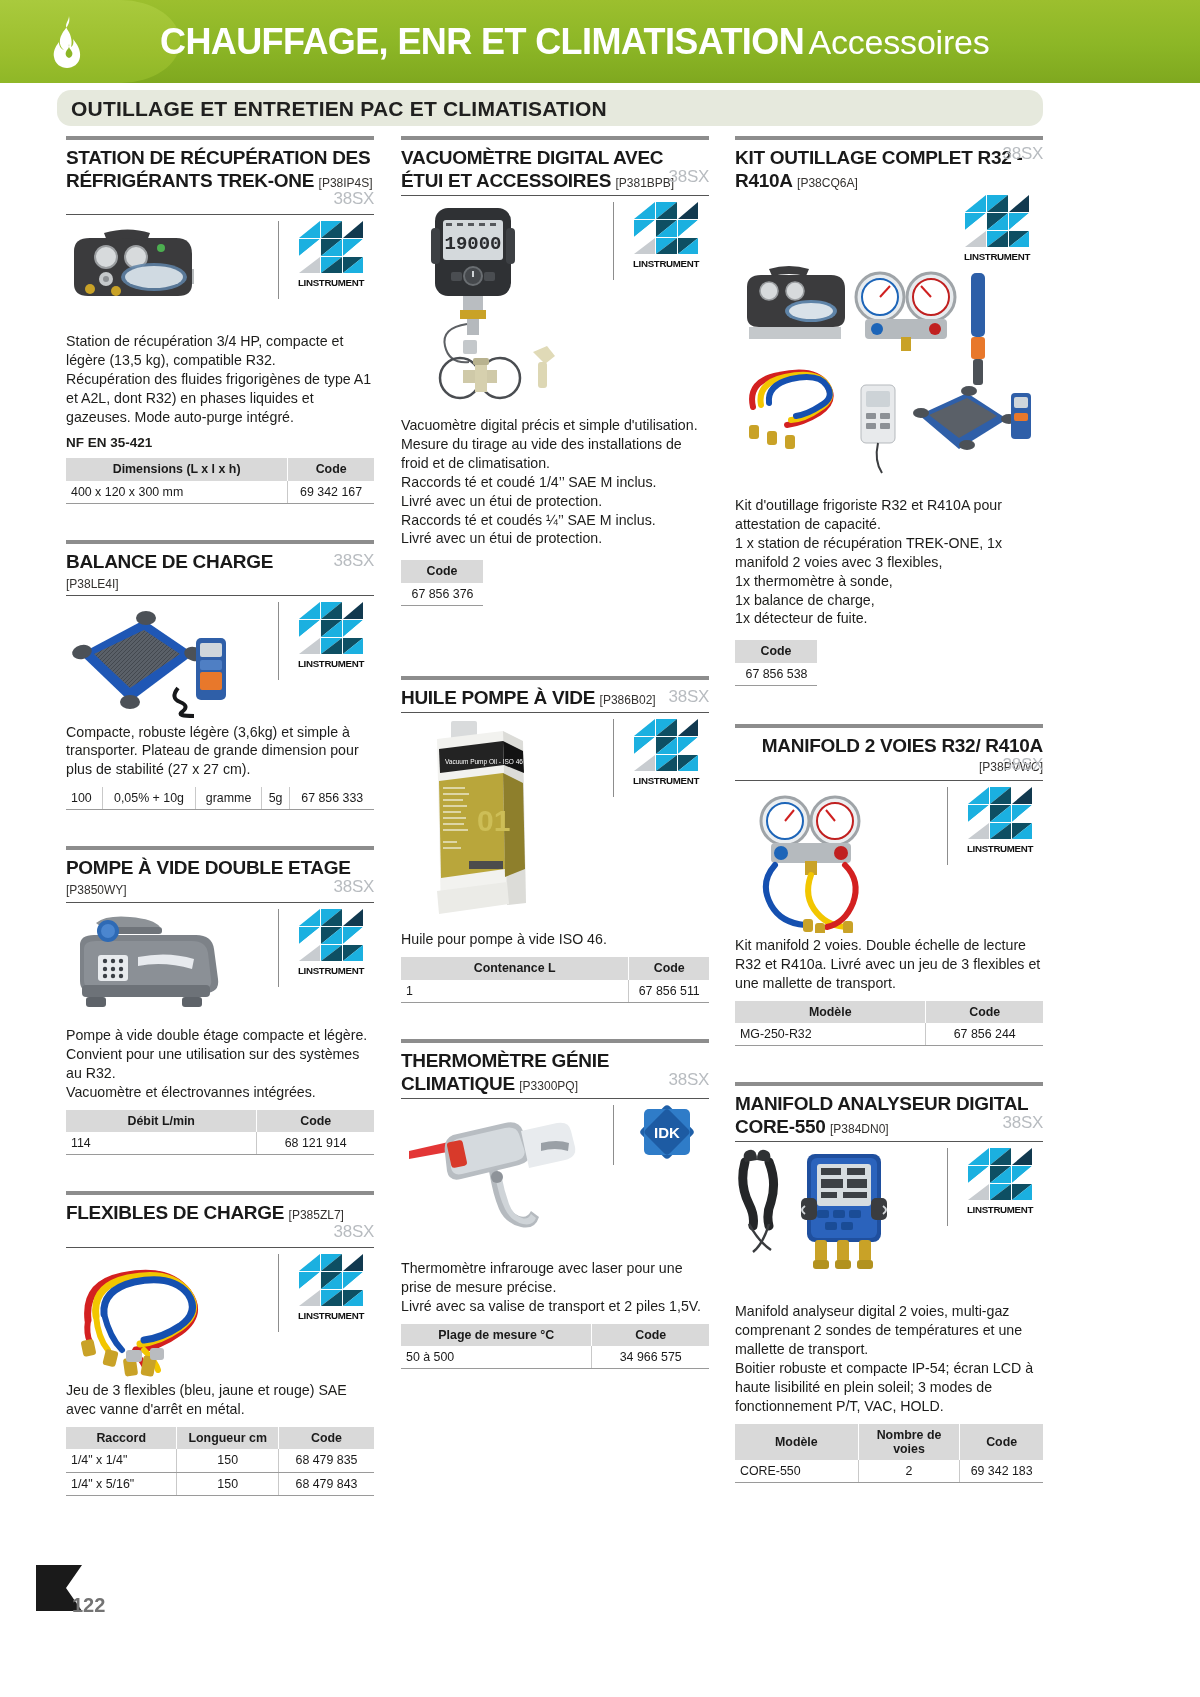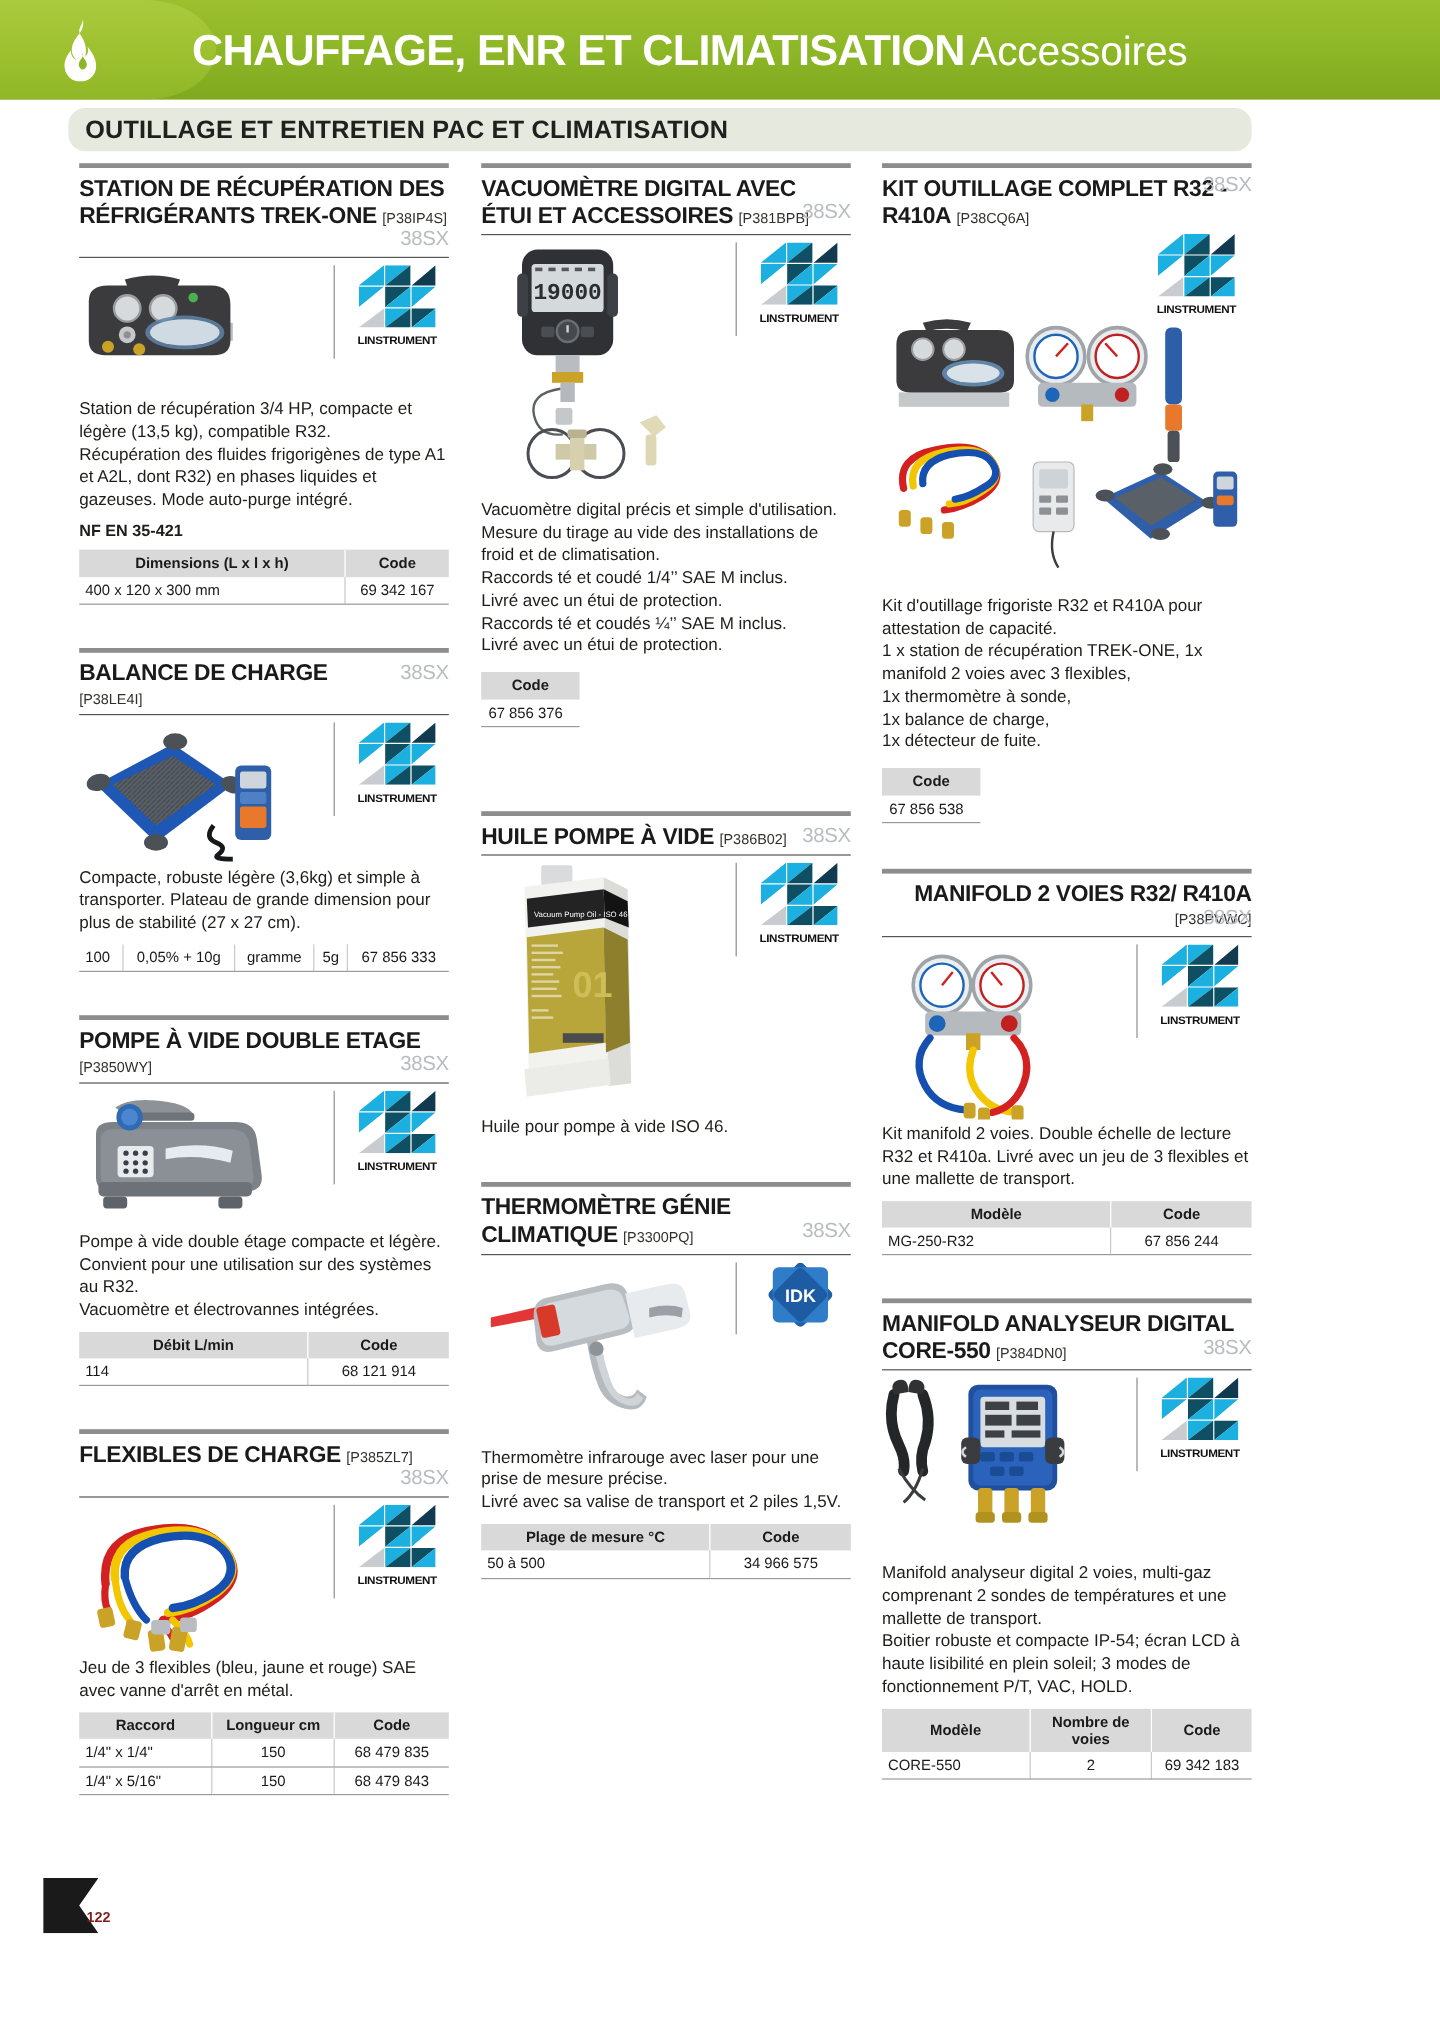--- a/index.html
+++ b/index.html
@@ -185,38 +185,38 @@
     border-bottom: 1.5px solid #9a9a9a;
     border-right: 1.5px solid #c9c9c9;
     text-align: center;
     color: #1a1a1a;
     line-height: 1.15;
   }
   table.spec td:last-child { border-right: none; }
   table.spec td.left { text-align: left; }
   table.spec.narrow { width: 82px; }
   table.spec.codeonly th { text-align: center; }
-  table.spec.codeonly td { text-align: left; padding-left: 6px; margin-left: 44px; }
+  table.spec.codeonly td { text-align: center; padding-left: 6px; margin-left: 44px; }
   .gap-md { height: 36px; }
 
   
   .idk-badge { width: 54px; height: 54px; margin-left: 8px; }
 
   
   .corner {
     position: absolute;
     left: 36px; bottom: 86px;
     width: 46px; height: 46px;
   }
   .pagenum {
     position: absolute;
-    left: 72px; bottom: 92px;
-    font-size: 12px;
+    left: 72px; bottom: 80px;
+    font-size: 20px;
     font-weight: bold;
-    color: #7f1d1d;
+    color: #737373;
   }
 </style>
 </head>
 <body>
 
 <div class="banner">
   <div class="banner-left"></div>
   <svg class="flame-icon" viewBox="0 0 44 52">
     <path d="M22 0c2 9-4 12-7 18-4 7-2 13 2 16-3-1-5-4-5-8-4 5-6 10-5 15 1 7 7 11 13 11s12-4 13-11c1-7-3-13-7-18 1 4 0 7-2 8 2-7-1-14-4-18C17 8 22 5 22 0z" fill="#ffffff"></path>
     <path d="M22 28c1 4-2 5-3 8-1 2 0 5 3 6 3-1 4-4 3-6-1-3-4-4-3-8z" fill="#8cb626"></path>
@@ -653,20 +653,32 @@
             <rect x="28" y="110" width="25" height="2"></rect>
           <rect x="28" y="122" width="14" height="2"></rect>
             <rect x="28" y="128" width="18" height="2"></rect>
         </g>
         <text x="62" y="112" font-family="'Liberation Sans',sans-serif" font-size="30" font-weight="bold" fill="#cdbe57">01</text>
         <rect x="54" y="142" width="34" height="8" fill="#4c4c4c"></rect>
         <path d="M22 172 l70-9 l2 22 l-70 10z" fill="#ebebe7"></path>
       </svg>
     </div>
     <div class="desc">Huile pour pompe à vide ISO 46.</div>
+    <table class="spec">
+      <tbody>
+          <tr>
+        <th class="left" style="width:74%">Contenance L</th>
+        <th>Code</th>
+      </tr>
+      <tr>
+        <td class="left">1</td>
+        <td>67 856 511</td>
+      </tr>
+    </tbody>
+      </table>
   </div>
 
   <div class="gap-md"></div>
 
   <div class="product">
     <div class="rule-top"></div>
     <div class="prod-head" style="min-height:52px;">
       <span class="prod-title">THERMOMÈTRE GÉNIE CLIMATIQUE</span>
       <span class="prod-ref">[P3300PQ]</span>
       <span class="badge-abs" style="top:27px;">38SX</span>

